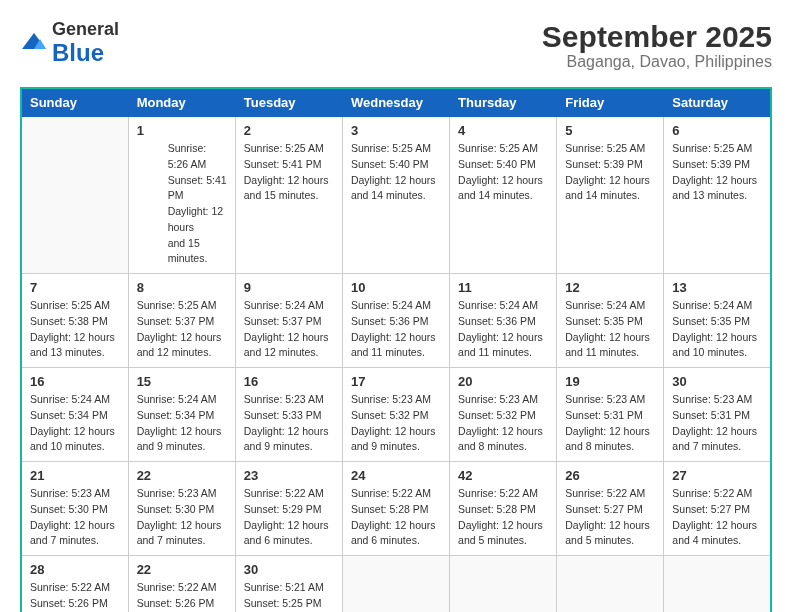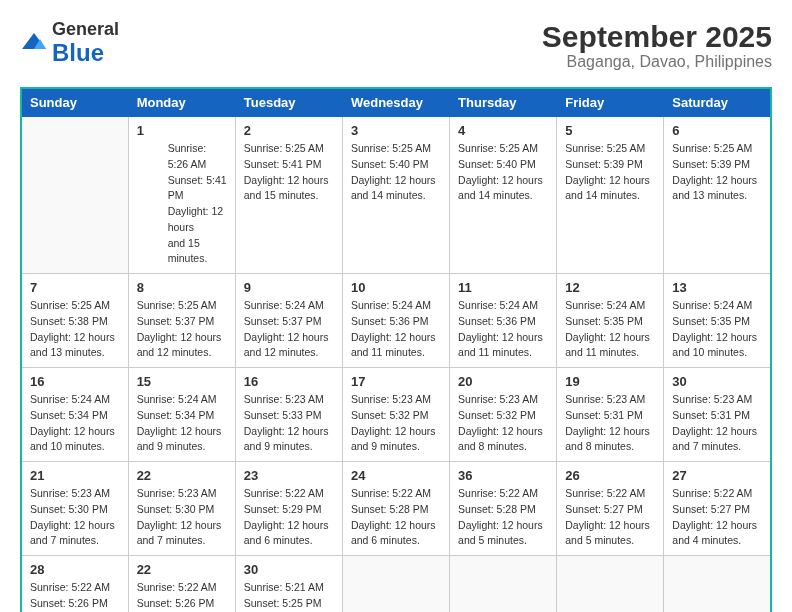--- a/index.html
+++ b/index.html
@@ -298,21 +298,21 @@
 and 6 minutes.</div>
         </td>
         <td>
           <span class="day-number">24</span>
           <div class="day-info" style="white-space: pre-line;">Sunrise: 5:22 AM
 Sunset: 5:28 PM
 Daylight: 12 hours
 and 6 minutes.</div>
         </td>
         <td>
-          <span class="day-number">36</span>
+          <span class="day-number">42</span>
           <div class="day-info" style="white-space: pre-line;">Sunrise: 5:22 AM
 Sunset: 5:28 PM
 Daylight: 12 hours
 and 5 minutes.</div>
         </td>
         <td>
           <span class="day-number">26</span>
           <div class="day-info" style="white-space: pre-line;">Sunrise: 5:22 AM
 Sunset: 5:27 PM
 Daylight: 12 hours

